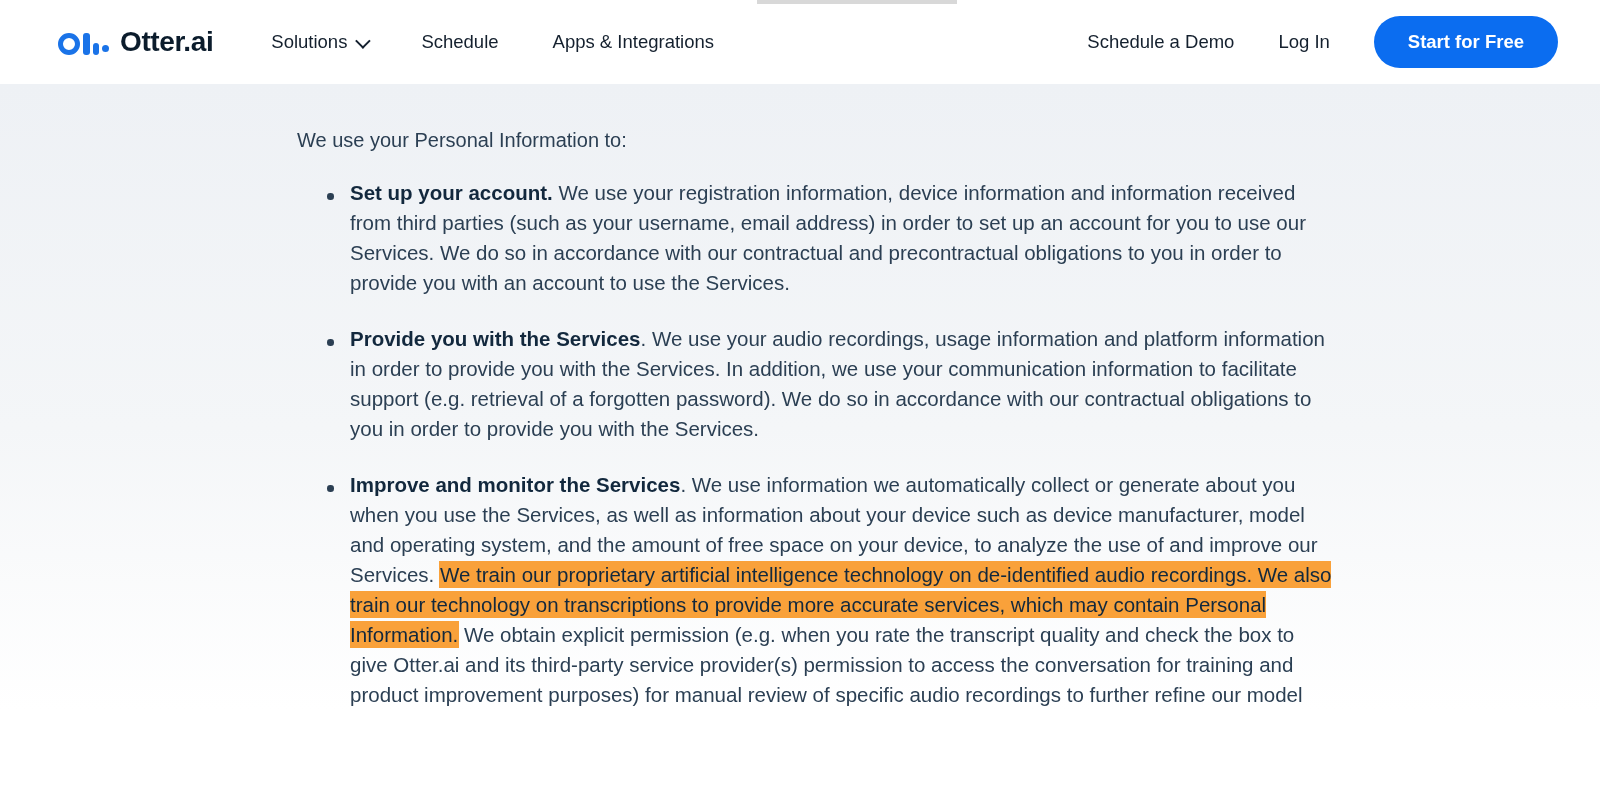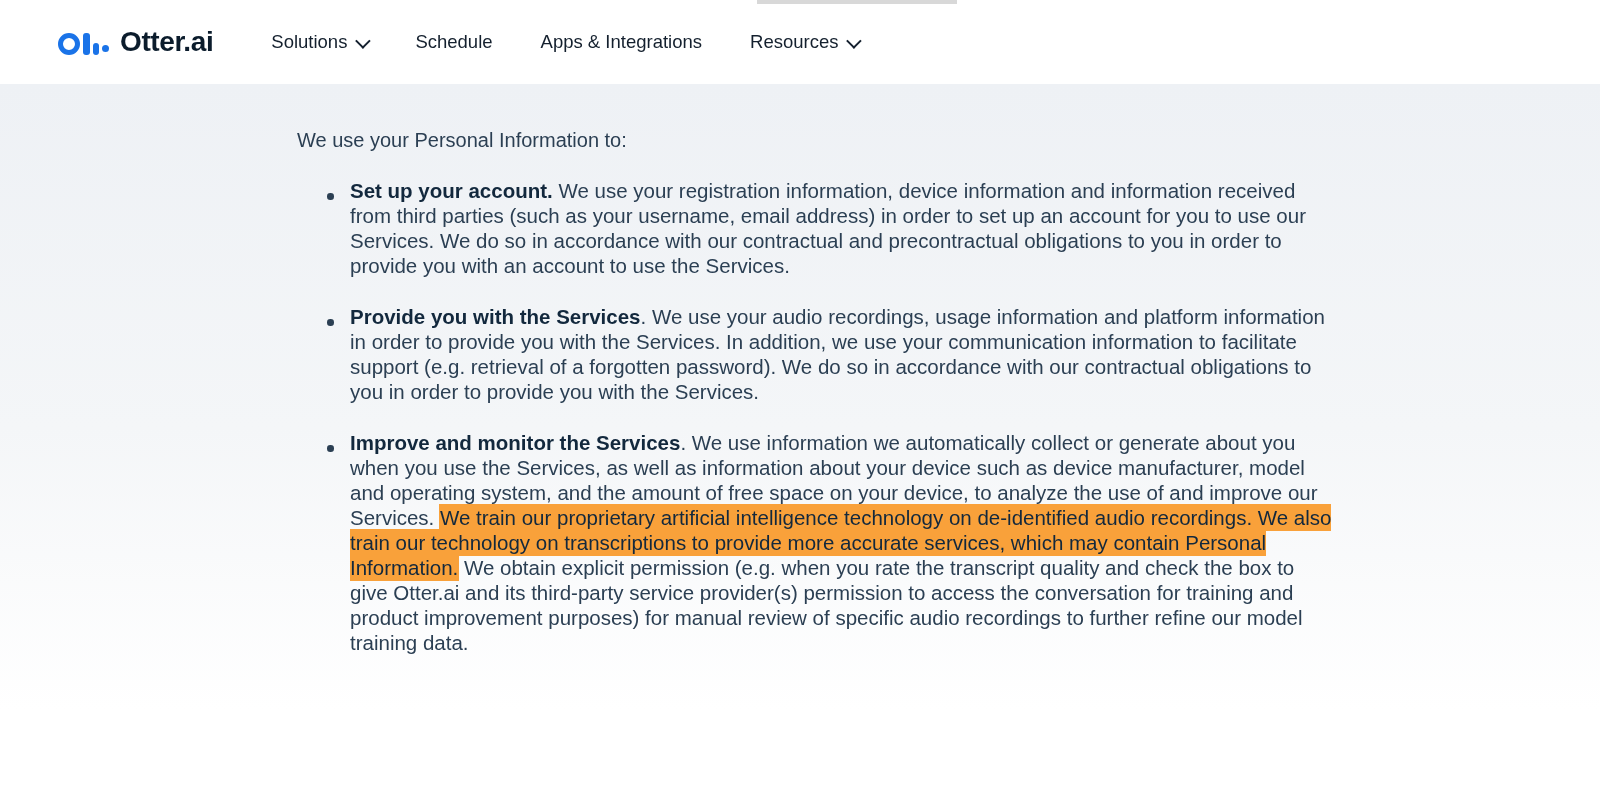--- a/index.html
+++ b/index.html
@@ -57,21 +57,21 @@
   .logo-text {
     font-size: 28px;
     font-weight: 700;
     color: #0b1c2c;
     letter-spacing: -0.4px;
   }
 
   .nav {
     display: flex;
     align-items: center;
-    gap: 0;
+    gap: 6px;
   }
   .nav-item {
     display: flex;
     align-items: center;
     gap: 9px;
     font-size: 18.5px;
     color: #14202e;
     padding: 10px 24px;
     cursor: pointer;
     white-space: nowrap;
@@ -143,21 +143,21 @@
   ul.bullets {
     margin: 22px 0 0 0;
     padding: 0 0 0 297px;
     list-style: none;
   }
   ul.bullets > li {
     position: relative;
     padding-left: 53px;
     margin-bottom: 26px;
     font-size: 20.5px;
-    line-height: 25px;
+    line-height: 30px;
     color: #2b3f53;
     max-width: 1040px;
   }
   ul.bullets > li::before {
     content: "";
     position: absolute;
     left: 30px;
     top: 15px;
     width: 6.5px;
     height: 6.5px;
@@ -209,26 +209,27 @@
     <div class="nav-item">
       <span>Solutions</span>
       <span class="chev"></span>
     </div>
     <div class="nav-item">
       <span>Schedule</span>
     </div>
     <div class="nav-item">
       <span>Apps &amp; Integrations</span>
     </div>
-    <div class="nav-item">
-      <span>Resources</span>
-      <span class="chev"></span>
-    </div>
-  </div>
-
+  </div>
+
+  <div class="header-right">
+    <div class="header-link">Schedule a Demo</div>
+    <div class="header-link">Log In</div>
+    <div class="cta">Start for Free</div>
+  </div>
 </div>
 
 <div class="page">
   <div class="content">
 
     <p class="intro">We use your Personal Information to:</p>
 
     <ul class="bullets">
 
       <li>

